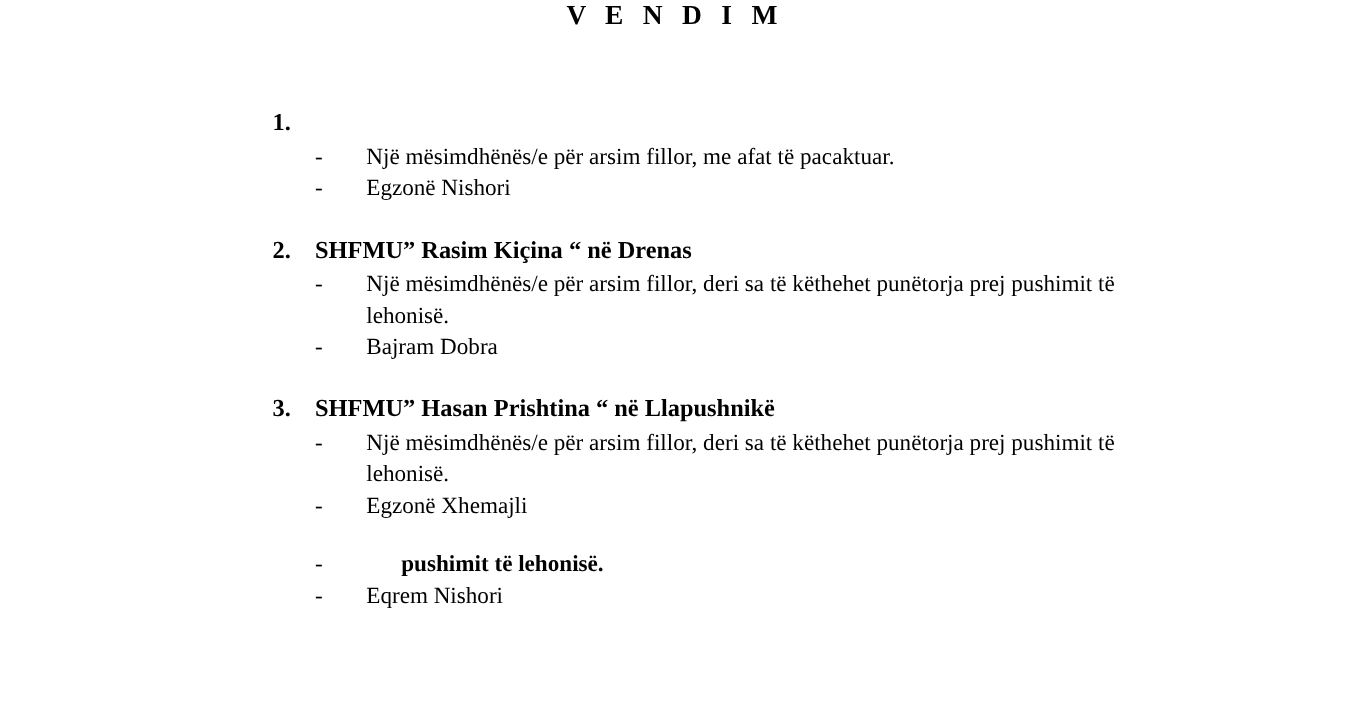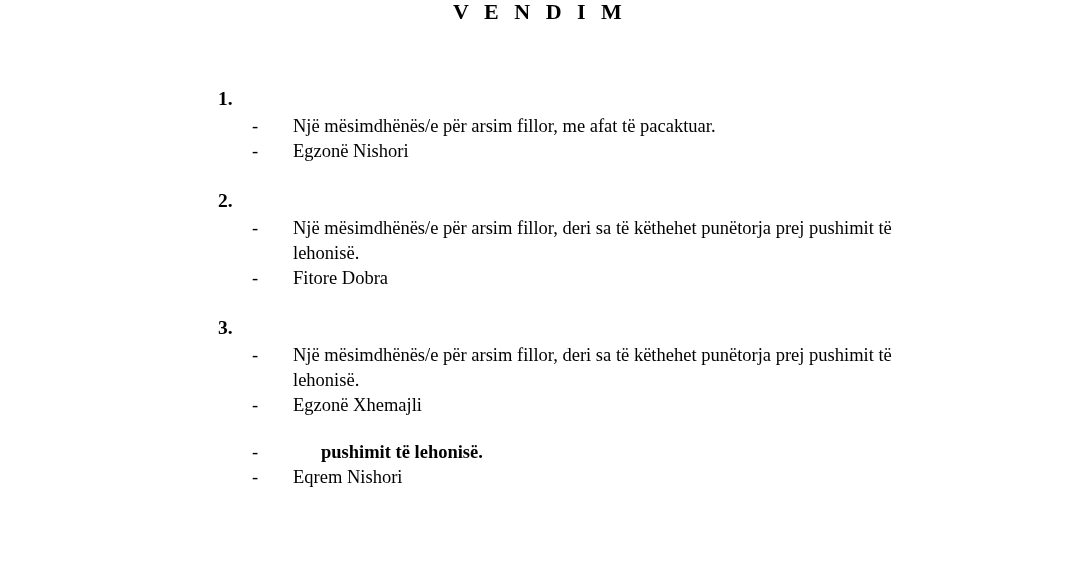--- a/index.html
+++ b/index.html
@@ -111,41 +111,43 @@
           <span class="subtext">
             <span class="cont">Egzonë Nishori</span>
           </span>
         </div>
       </div>
     </div>
 
     <div class="item">
       <div class="item-heading">
         <span class="item-num">2.</span>
+        <span class="item-title">SHFMU” Rasim Kiçina “ në Drenas</span>
       </div>
       <div class="sublist">
         <div class="subitem">
           <span class="dash">-</span>
           <span class="subtext">
             <span class="cont">Një mësimdhënës/e për arsim fillor, deri sa të këthehet punëtorja prej pushimit të</span>
             <span class="cont">lehonisë.</span>
           </span>
         </div>
         <div class="subitem">
           <span class="dash">-</span>
           <span class="subtext">
-            <span class="cont">Fitore Dobra</span>
+            <span class="cont">Bajram Dobra</span>
           </span>
         </div>
       </div>
     </div>
 
     <div class="item">
       <div class="item-heading">
         <span class="item-num">3.</span>
+        <span class="item-title">SHFMU” Hasan Prishtina “ në Llapushnikë</span>
       </div>
       <div class="sublist">
         <div class="subitem">
           <span class="dash">-</span>
           <span class="subtext">
             <span class="cont">Një mësimdhënës/e për arsim fillor, deri sa të këthehet punëtorja prej pushimit të</span>
             <span class="cont">lehonisë.</span>
           </span>
         </div>
         <div class="subitem">

